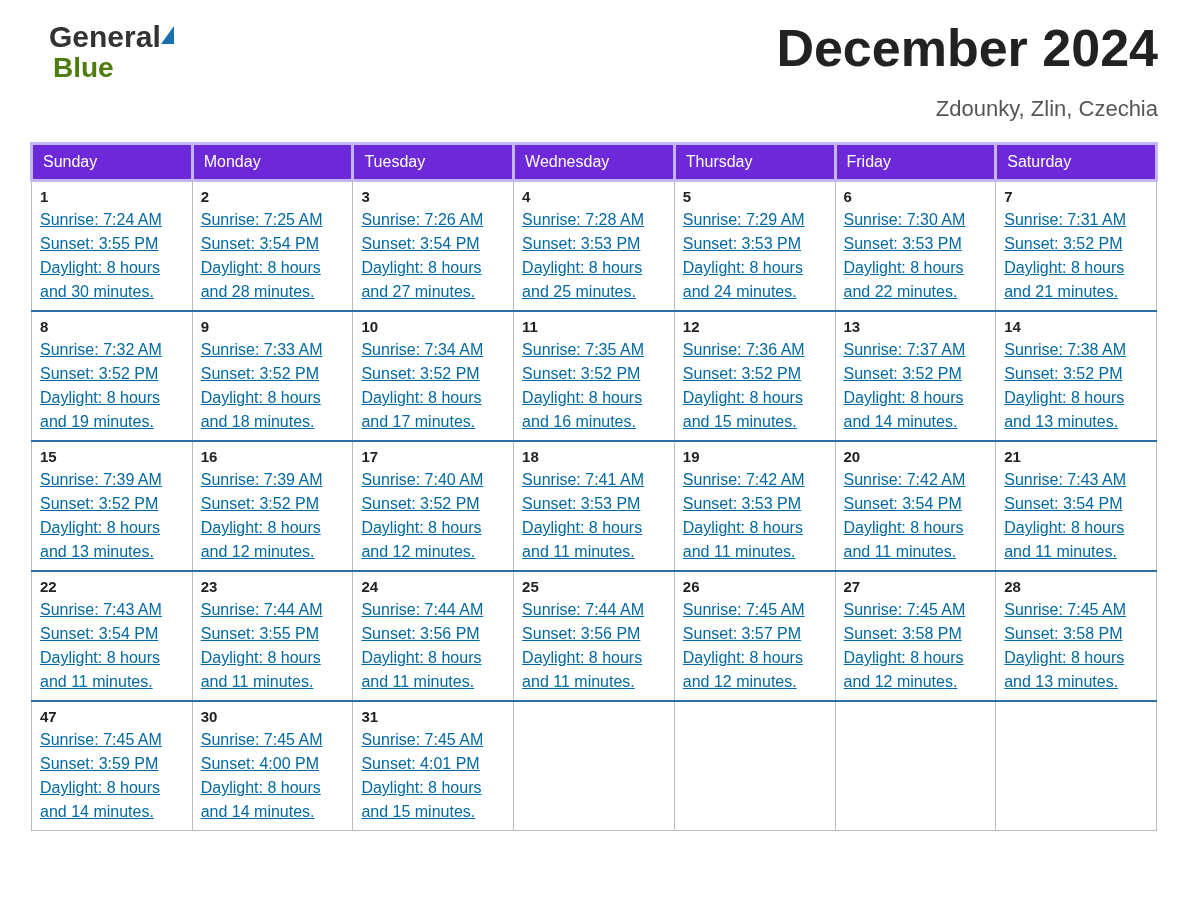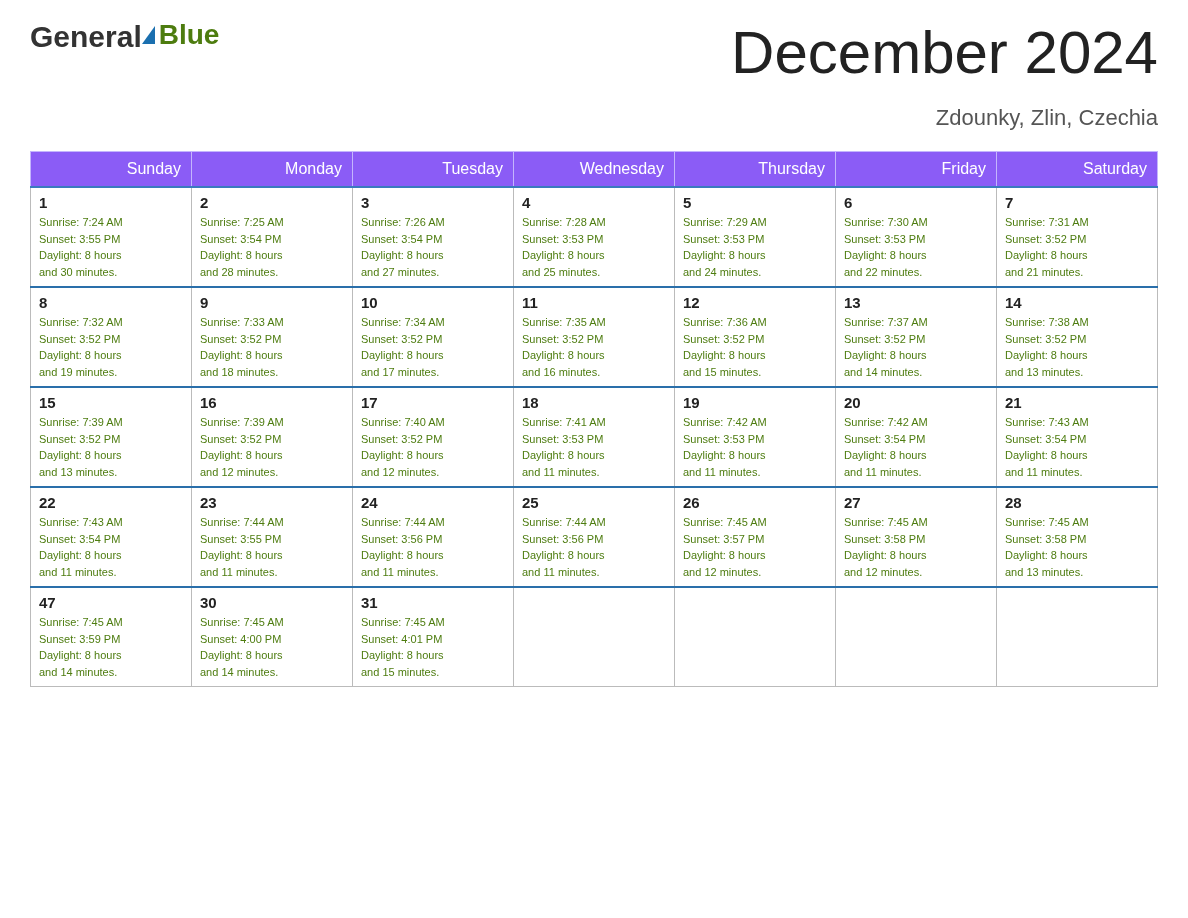--- a/index.html
+++ b/index.html
@@ -17,81 +17,83 @@
       margin-bottom: 20px;
     }
     .logo {
       display: flex;
       align-items: center;
     }
     .title-section {
       text-align: right;
     }
     .month-title {
-      font-size: 60px;
-      font-weight: normal;
+      font-size: 52px;
+      font-weight: bold;
       color: #222;
       line-height: 1.1;
     }
     .location-title {
       font-size: 22px;
       color: #555;
       margin-top: 19px;
     }
     .calendar {
       width: 100%;
       border-collapse: collapse;
       border: 1px solid #999;
     }
     .calendar th {
-      background-color: #8b5cf6;
+      background-color: #6d28d9;
       color: #fff;
       font-size: 16px;
       font-weight: normal;
       padding: 8px 10px;
-      text-align: right;
-      border: 1px solid #c4b5fd;
+      text-align: left;
+      border: 3px solid #c4b5fd;
     }
     .calendar td {
       vertical-align: top;
       padding: 6px 8px;
       border: 1px solid #bbb;
       width: 14.28%;
       min-height: 110px;
       font-size: 13px;
       color: #333;
     }
     .day-number {
       font-size: 15px;
       font-weight: bold;
       color: #222;
       display: block;
       margin-bottom: 3px;
     }
     .day-info {
-      font-size: 11px;
+      font-size: 16px;
       line-height: 1.5;
-      color: #4d7c0f;
+      color: #0369a1;
+      text-decoration: underline;
     }
     .calendar tr td {
       border-top: 2px solid #2a6faa;
     }
     .calendar tr:not(:first-child) td {
       border-top: 2px solid #2a6faa;
     }
     .calendar tbody tr td {
       border-top: 2px solid #3a7abf;
     }
     .empty-cell {
       background: #fff;
     }
     .logo-block {
       display: flex;
-      flex-direction: row;
+      flex-direction: column;
       line-height: 1.1;
+      margin-left: 19px;
     }
     .logo-row1 {
       display: flex;
       align-items: center;
     }
     .tri {
       display: inline-block;
       width: 0;
       height: 0;
       border-left: 13px solid transparent;

